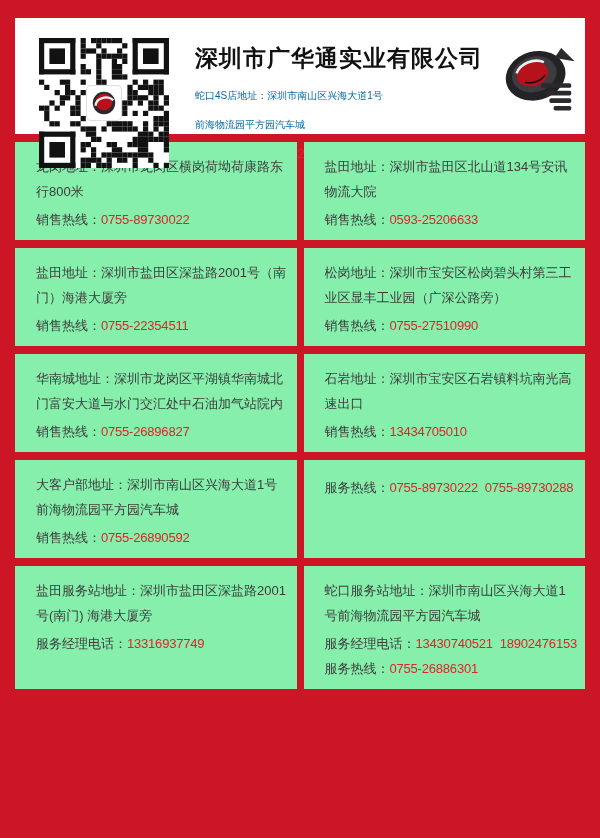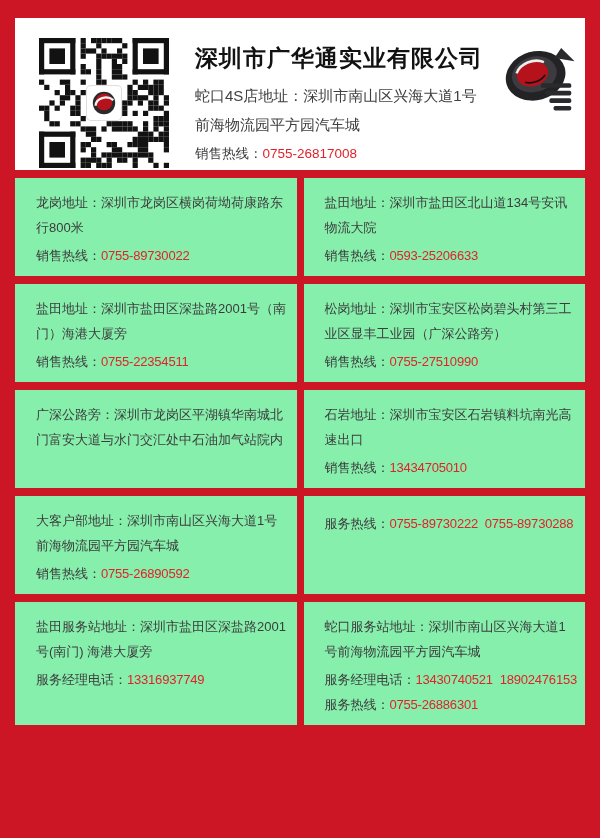--- a/index.html
+++ b/index.html
@@ -5,37 +5,37 @@
   html,body{margin:0;padding:0;}
   body{
     width:600px;height:838px;overflow:hidden;
     background:#cc1626;
     font-family:"Liberation Sans","DejaVu Sans",sans-serif;
     -webkit-font-smoothing:antialiased;
   }
   .frame{padding:18px 15px 20px 15px;box-sizing:border-box;}
   
   .header{
-    background:#fff;height:152px;box-sizing:border-box;
+    background:#fff;height:116px;box-sizing:border-box;
     display:flex;align-items:flex-start;
     padding:11px 2px 0 24px;margin-bottom:8px;
   }
   .qr-wrap{position:relative;width:130px;height:130px;flex:0 0 auto;margin-top:9px;}
   .qr-wrap svg{display:block;}
   .qr-logo{
     position:absolute;left:47px;top:47px;width:36px;height:36px;
     background:#fff;border-radius:5px;box-shadow:0 0 0 1px #ddd inset;
     display:flex;align-items:center;justify-content:center;
   }
   .head-text{margin-left:26px;flex:1 1 auto;padding-top:14px;}
   .company{
     margin:0 0 14px 0;font-size:23px;font-weight:bold;color:#121212;
     letter-spacing:1px;white-space:nowrap;
   }
-  .head-line{margin:8px 0 13px 0;font-size:15px;color:#404040;line-height:16px;white-space:nowrap;}
+  .head-line{margin:8px 0 13px 0;font-size:10px;color:#0369a1;line-height:16px;white-space:nowrap;}
   .head-hot{margin:0;font-size:13.5px;color:#3c3c3c;line-height:16px;}
   .red-num{color:#e12229;white-space:pre;}
   .brand-logo{flex:0 0 auto;width:84px;margin-top:12px;}
   
   .grid{display:grid;grid-template-columns:1fr 1fr;gap:8px 7px;}
   .card{
     background:#86efac;box-sizing:border-box;min-height:97px;
     padding:12px 10px 8px 21px;overflow:hidden;
   }
   .addr{margin:0;font-size:13px;color:#3c3c3c;line-height:25px;}
@@ -310,21 +310,22 @@
       <p class="phone"><span>销售热线：</span><span class="pnum">0755-22354511</span></p>
     </div>
 
     <div class="card">
       <p class="addr">松岗地址：深圳市宝安区松岗碧头村第三工业区显丰工业园（广深公路旁）</p>
       <p class="phone"><span>销售热线：</span><span class="pnum">0755-27510990</span></p>
     </div>
 
 
     <div class="card">
-      <p class="addr">广深公路旁：深圳市龙岗区平湖镇华南城北门富安大道与水门交汇处中石油加气站院内</p>
+      <p class="addr">华南城地址：深圳市龙岗区平湖镇华南城北门富安大道与水门交汇处中石油加气站院内</p>
+      <p class="phone"><span>销售热线：</span><span class="pnum">0755-26896827</span></p>
     </div>
 
     <div class="card">
       <p class="addr">石岩地址：深圳市宝安区石岩镇料坑南光高速出口</p>
       <p class="phone"><span>销售热线：</span><span class="pnum">13434705010</span></p>
     </div>
 
     <div class="card">
       <p class="addr">大客户部地址：深圳市南山区兴海大道1号前海物流园平方园汽车城</p>
       <p class="phone"><span>销售热线：</span><span class="pnum">0755-26890592</span></p>

